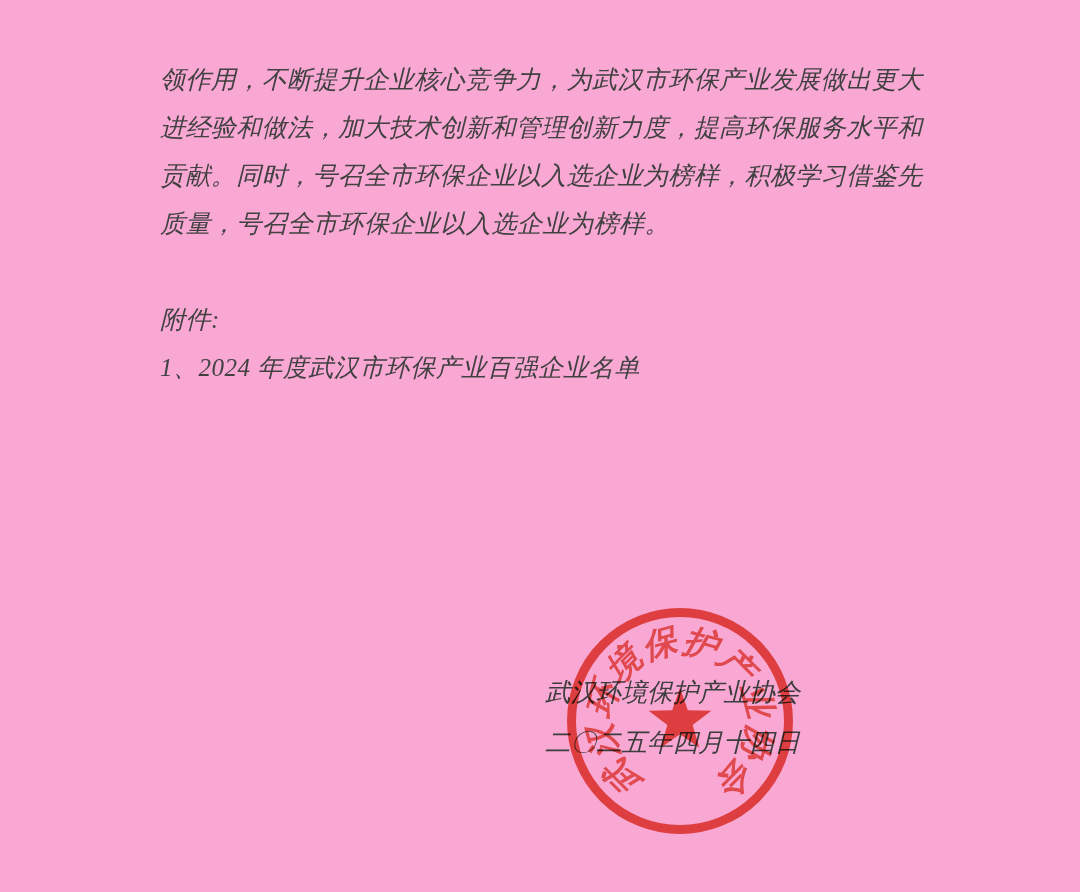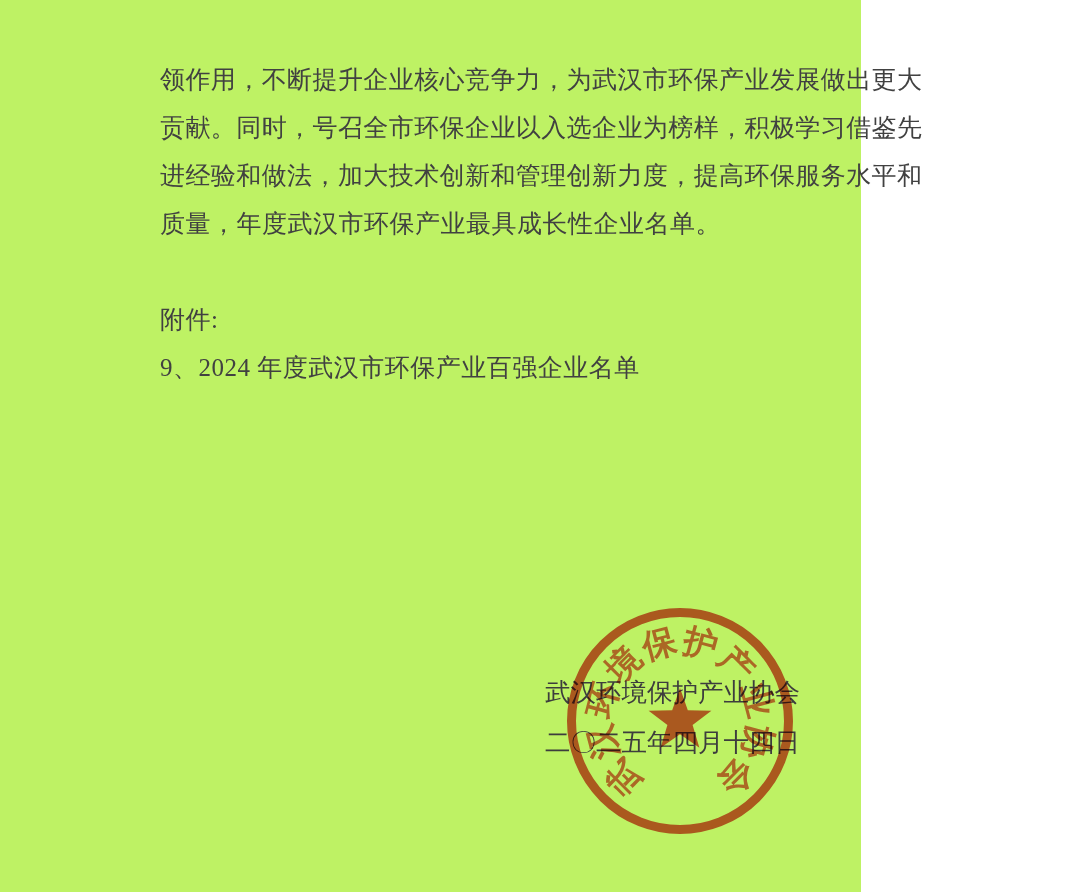--- a/index.html
+++ b/index.html
@@ -6,23 +6,24 @@
     margin: 0;
     padding: 0;
     width: 1080px;
     height: 892px;
     background: #ffffff;
     overflow: hidden;
     font-family: "Liberation Serif", "DejaVu Serif", serif;
   }
   .page {
     position: relative;
-    width: 861px;
+    width: 1080px;
     height: 892px;
-    background: #bef264;
+    background: #f9a8d4;
+    font-style: italic;
   }
   .text-col {
     position: absolute;
     left: 160px;
     top: 56px;
     width: 762px;
     color: #414141;
   }
   .line {
     font-size: 25px;
@@ -76,26 +77,26 @@
   }
   .seal-star { opacity: 0.95; }
 </style>
 </head>
 <body style="background: rgb(255, 255, 255);">
 
 <div class="page">
 
   <div class="text-col" style="color: rgb(65, 65, 65);">
     <div class="line just">领作用，不断提升企业核心竞争力，为武汉市环保产业发展做出更大</div>
+    <div class="line just">进经验和做法，加大技术创新和管理创新力度，提高环保服务水平和</div>
     <div class="line just">贡献。同时，号召全市环保企业以入选企业为榜样，积极学习借鉴先</div>
-    <div class="line just">进经验和做法，加大技术创新和管理创新力度，提高环保服务水平和</div>
-    <div class="line">质量，年度武汉市环保产业最具成长性企业名单。</div>
+    <div class="line">质量，号召全市环保企业以入选企业为榜样。</div>
 
     <div class="line attach-label">附件:</div>
-    <div class="line">9、2024 年度武汉市环保产业百强企业名单</div>
+    <div class="line">1、2024 年度武汉市环保产业百强企业名单</div>
   </div>
 
   <div class="signature">
     <div class="sig-line">武汉环境保护产业协会</div>
     <div class="sig-line">二〇二五年四月十四日</div>
   </div>
 
   <svg class="seal" viewBox="-130 -130 260 260" xmlns="http://www.w3.org/2000/svg">
     <circle class="seal-ring" cx="0" cy="0" r="108.5" stroke="#e2503c"></circle>
     <polygon class="seal-star" points="0,-33 7.8,-10.7 31.4,-10.2 12.6,4.1 19.4,26.7 0,13.2 -19.4,26.7 -12.6,4.1 -31.4,-10.2 -7.8,-10.7" fill="#e24733"></polygon>

